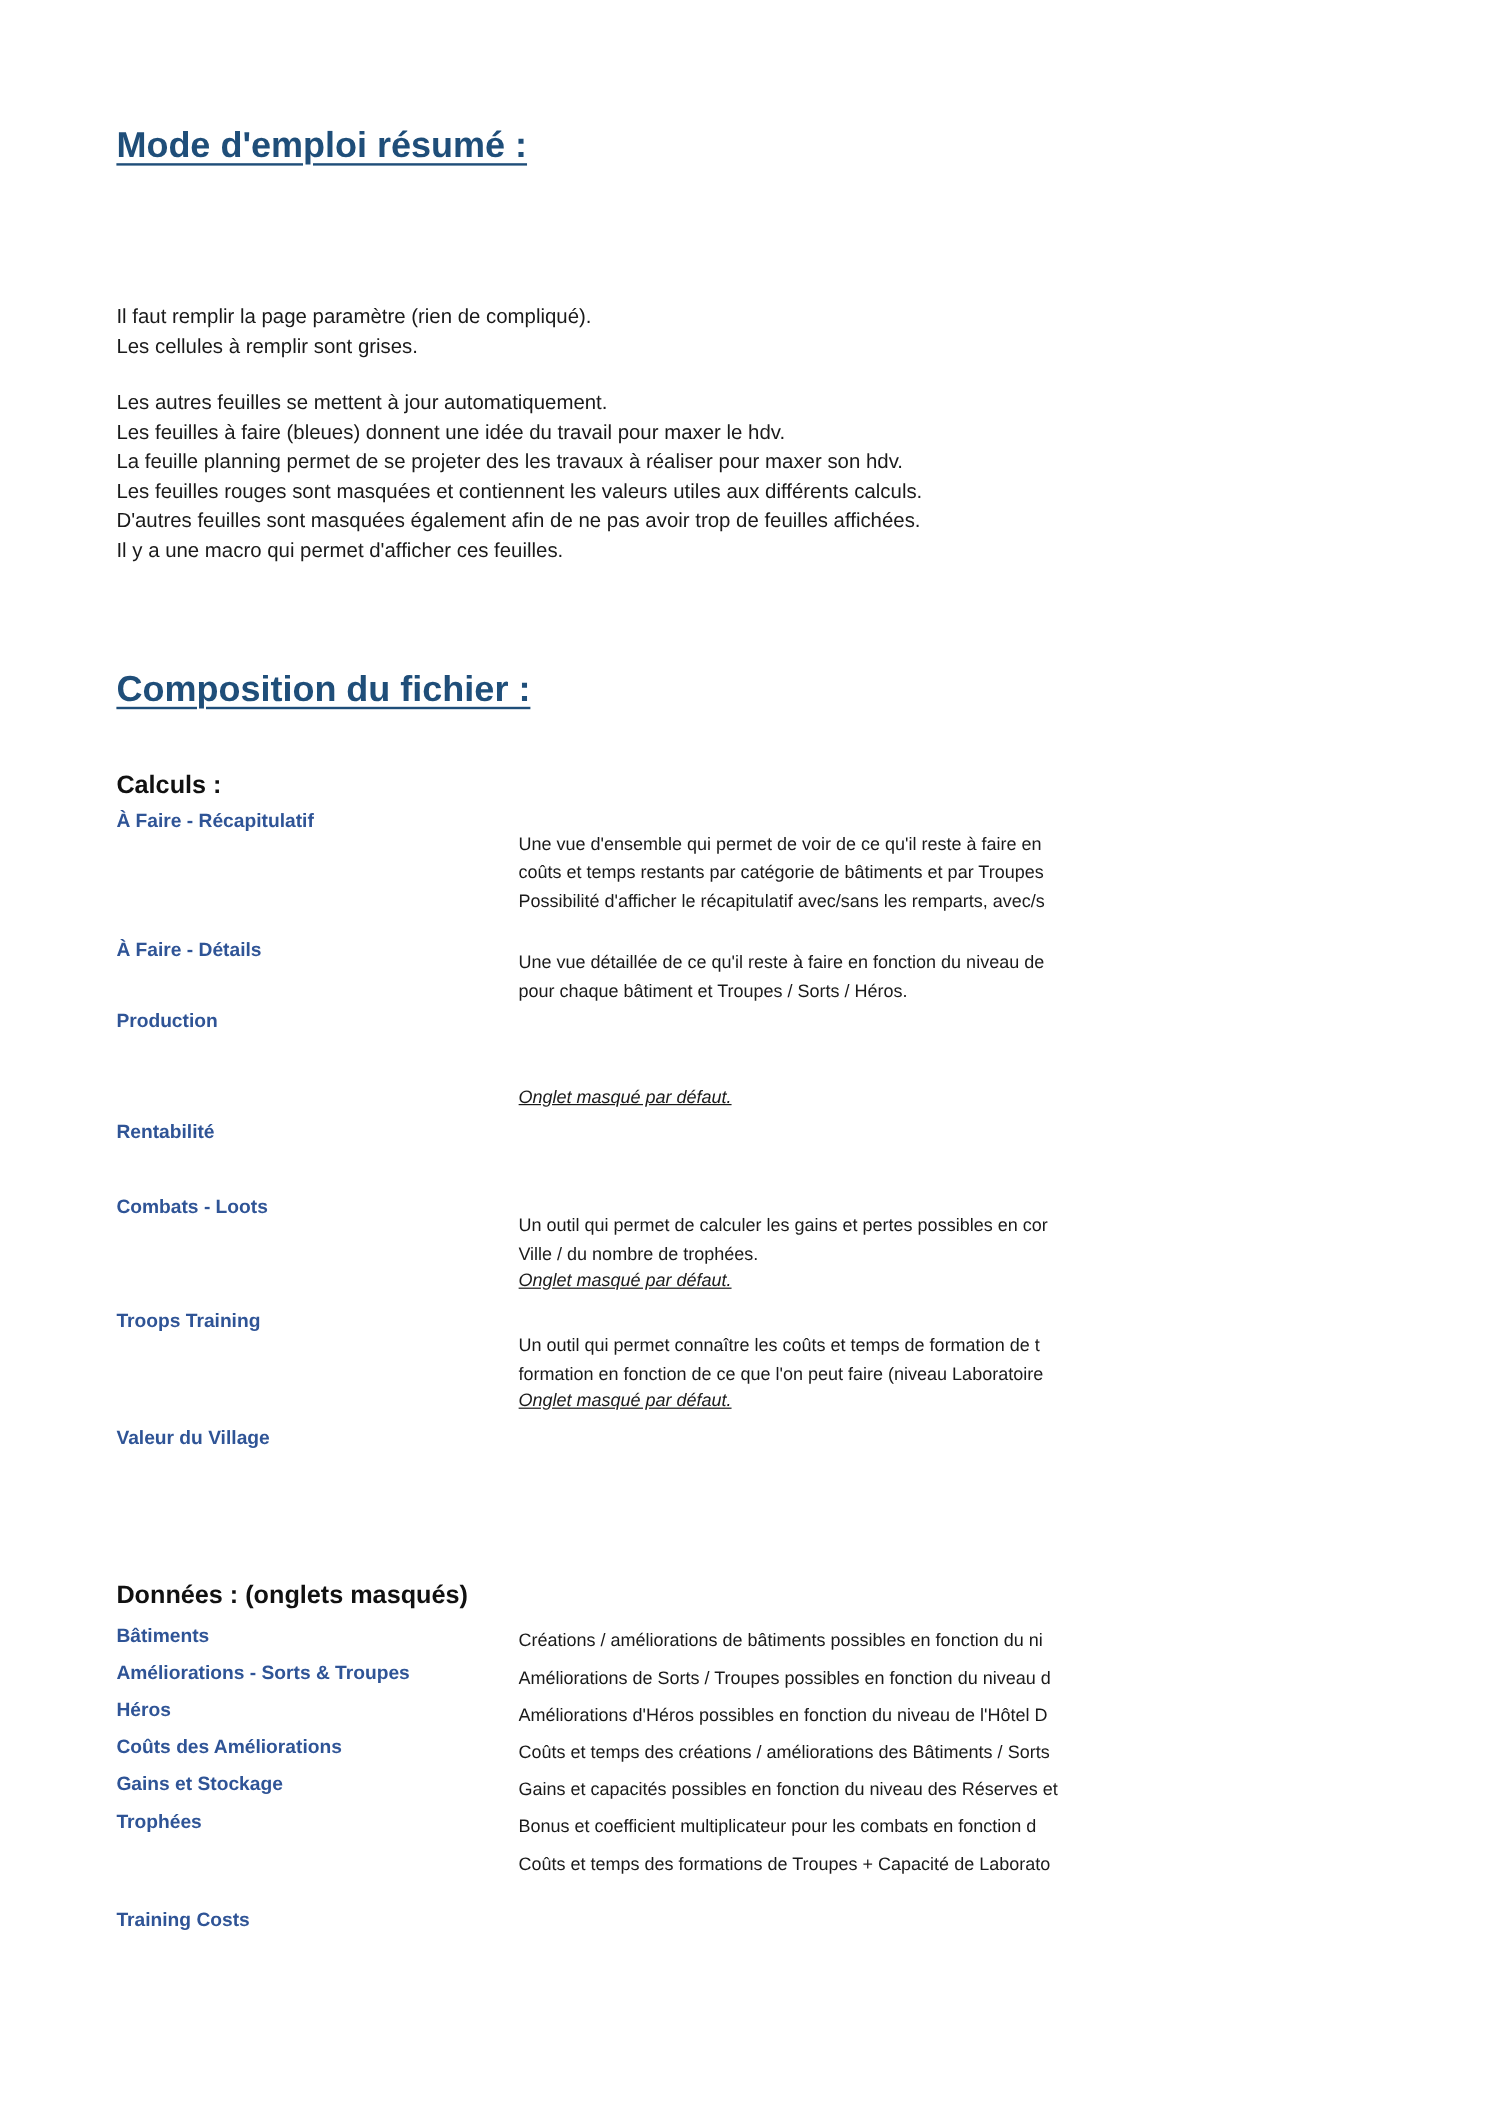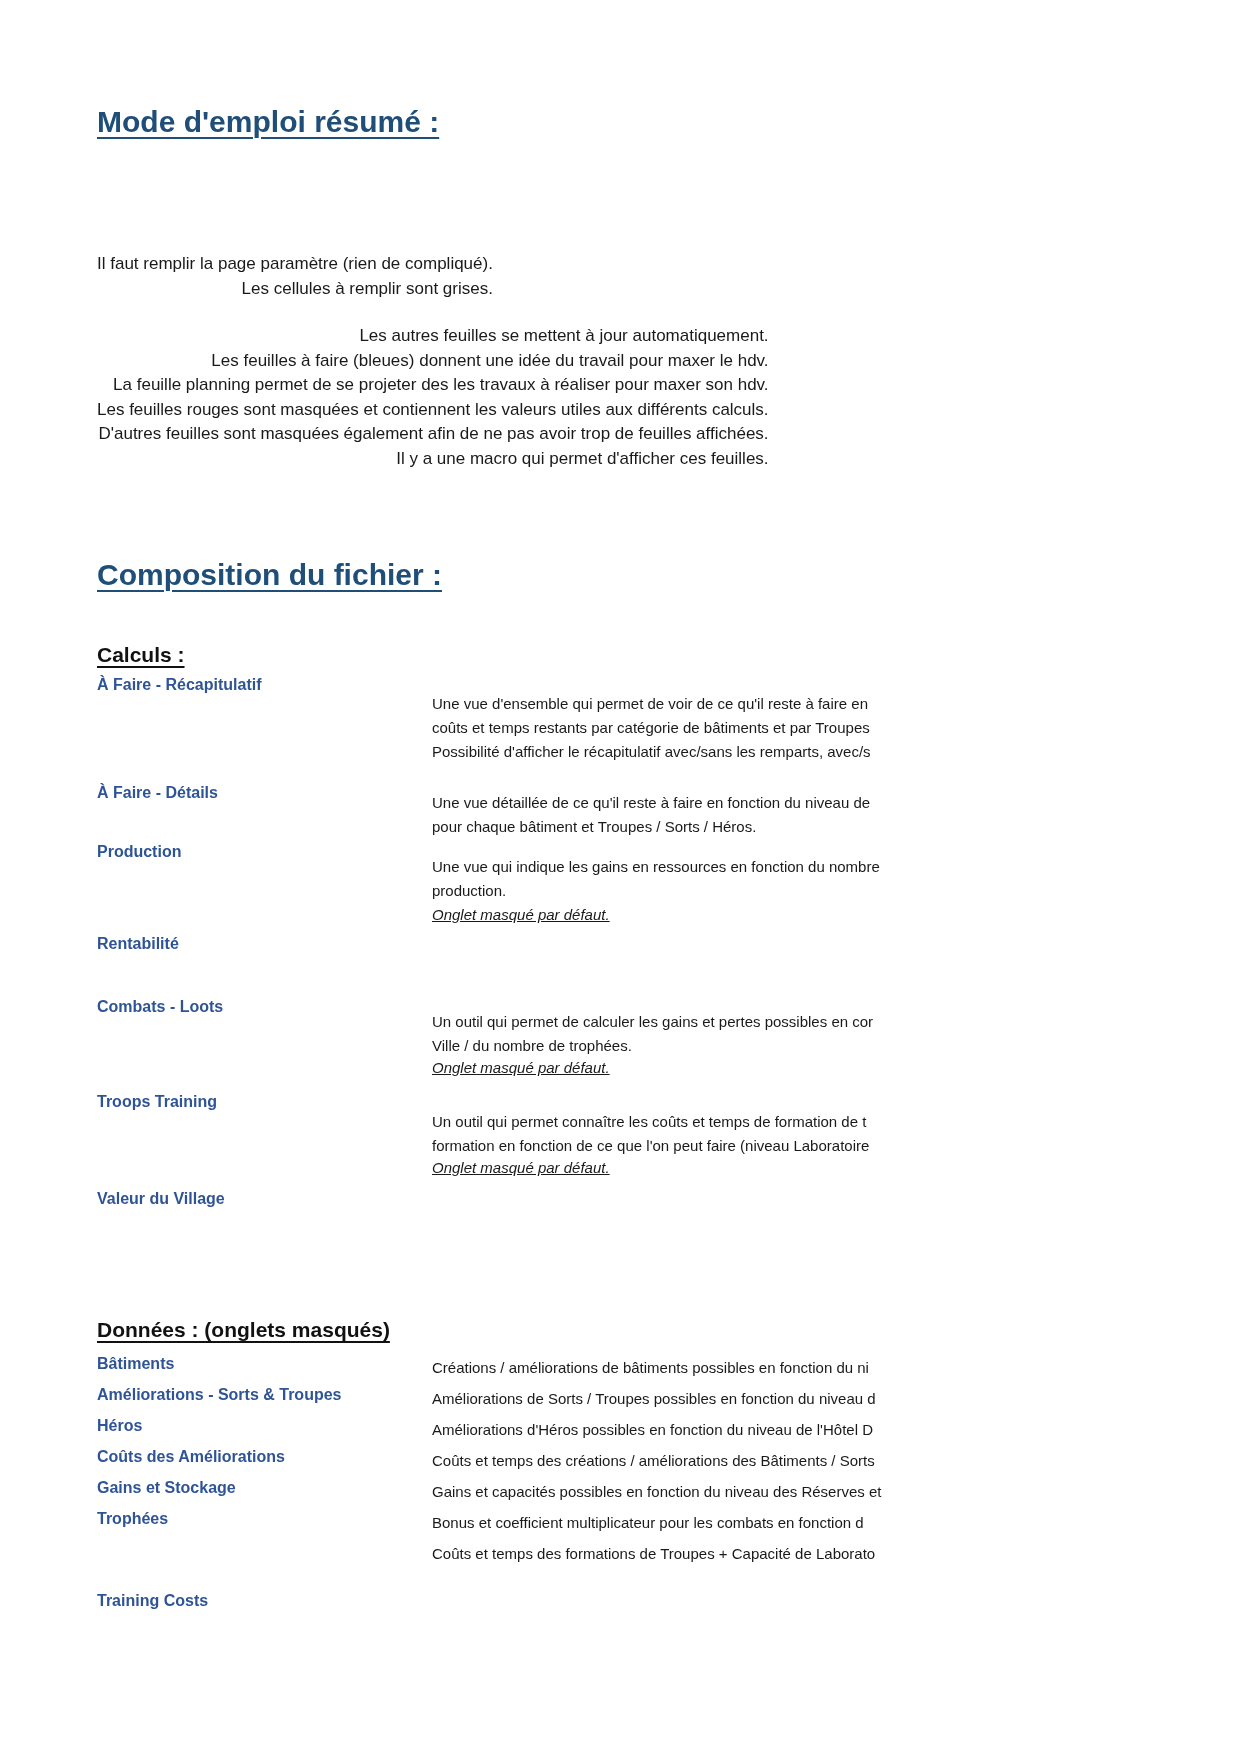--- a/index.html
+++ b/index.html
@@ -4,29 +4,29 @@
 <style>
   html,body{margin:0;padding:0;background:#ffffff;}
   .page{
     position:relative;
     width:1241px;height:1754px;
     background:#ffffff;
     font-family:"Liberation Sans", sans-serif;
     color:var(--text,#1a1a1a);
     overflow:hidden;
   }
-  .abs{position:absolute;left:97px;text-align:right;}
+  .abs{position:absolute;left:97px;}
   .h1{
     font-size:30px;font-weight:bold;color:var(--heading,#1F4E79);
     text-decoration:underline;text-decoration-thickness:2px;text-underline-offset:5px;
     white-space:nowrap;
   }
   .h3{
     font-size:21px;font-weight:bold;color:#111111;
-    text-decoration:underline;text-decoration-thickness:2px;text-underline-offset:4px;
+    text-decoration-thickness:2px;text-underline-offset:4px;
     white-space:nowrap;
   }
   .body-text{
     font-size:17px;line-height:24.5px;white-space:pre;color:var(--text,#1a1a1a);margin-top:16px;
   }
   .sheet-label{
     font-size:16px;font-weight:bold;color:var(--label,#2F5496);white-space:nowrap;
   }
   .desc{
     position:absolute;left:432px;right:0;
@@ -58,22 +58,20 @@
   <div class="abs sheet-label" style="top:676px">À Faire - Récapitulatif</div>
   <div class="desc" style="top:692px">Une vue d'ensemble qui permet de voir de ce qu'il reste à faire en
 coûts et temps restants par catégorie de bâtiments et par Troupes
 Possibilité d'afficher le récapitulatif avec/sans les remparts, avec/s</div>
 
   <div class="abs sheet-label" style="top:784px">À Faire - Détails</div>
   <div class="desc" style="top:791px">Une vue détaillée de ce qu'il reste à faire en fonction du niveau de
 pour chaque bâtiment et Troupes / Sorts / Héros.</div>
 
   <div class="abs sheet-label" style="top:843px">Production</div>
-  <div class="desc" style="top:855px">Une vue qui indique les gains en ressources en fonction du nombre
-production.</div>
   <div class="desc note" style="top:903px">Onglet masqué par défaut.</div>
 
   <div class="abs sheet-label" style="top:935px">Rentabilité</div>
 
   <div class="abs sheet-label" style="top:998px">Combats - Loots</div>
   <div class="desc" style="top:1010px">Un outil qui permet de calculer les gains et pertes possibles en cor
 Ville / du nombre de trophées.</div>
   <div class="desc note" style="top:1056px">Onglet masqué par défaut.</div>
 
   <div class="abs sheet-label" style="top:1093px">Troops Training</div>

